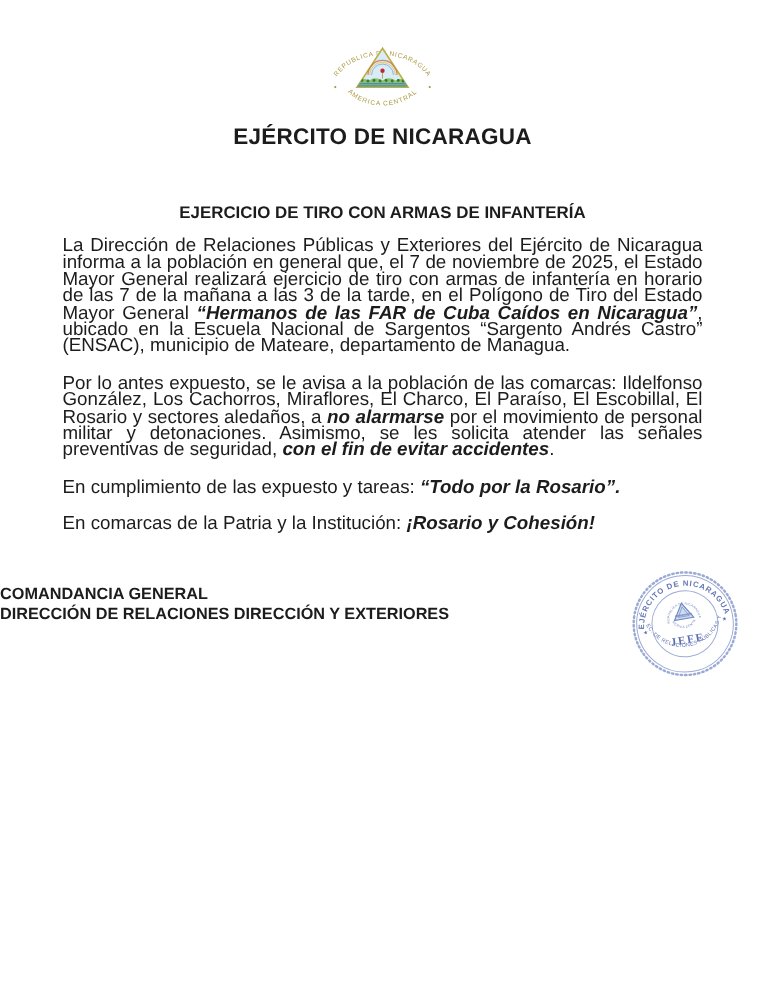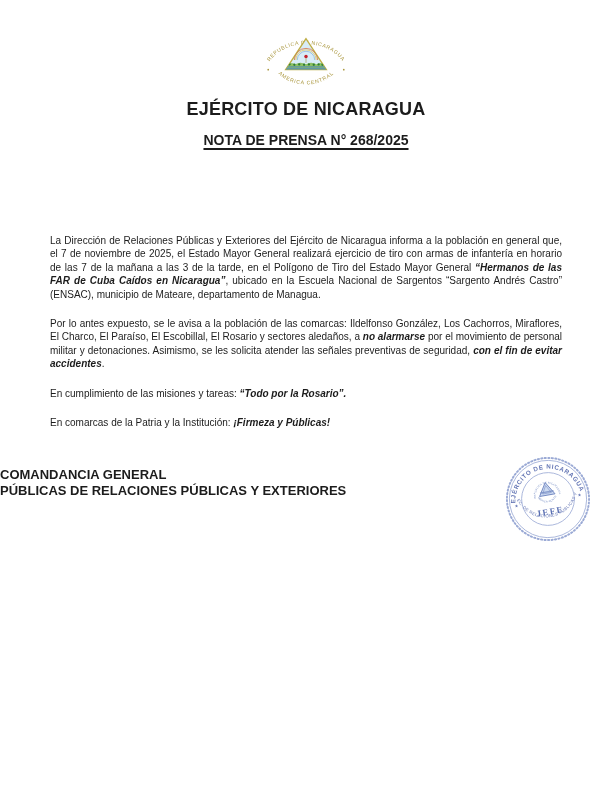--- a/index.html
+++ b/index.html
@@ -54,24 +54,23 @@
     margin: 0;
     text-align: center;
     font-size: 13.5px;
     font-weight: bold;
   }
   .body-text {
     position: absolute;
     top: 190px;
     left: 50px;
     width: 512px;
-    font-size: 10px;
+    font-size: 15px;
     line-height: 13.4px;
     text-align: justify;
-    margin-top: 44px;
   }
   .body-text p.para { margin: 0 0 16px 0; }
   .body-text .bi { font-weight: bold; font-style: italic; }
   .signature-block {
     position: absolute;
     top: 467px;
     left: 0;
     width: 600px;
     font-size: 13px;
     font-weight: bold;
@@ -132,32 +131,32 @@
           <circle cx="64" cy="36.9" r="1.2"></circle>
       </g>
 
       <rect x="24" y="38.6" width="46" height="1" fill="#4d82c9" opacity="0.9"></rect>
       <rect x="24" y="40.2" width="46" height="1" fill="#4d82c9" opacity="0.7"></rect>
       <rect x="24" y="41.6" width="46" height="0.8" fill="#4d82c9" opacity="0.9"></rect>
     </g>
   </svg>
 
   <h1 class="org-title">EJÉRCITO DE NICARAGUA</h1>
-  <h2 class="doc-title"><span class="underline">NOTA DE PRENSA N° 268/2025</span></h2>
+  <h3 class="subject-title">EJERCICIO DE TIRO CON ARMAS DE INFANTERÍA</h3>
 
   <div class="body-text" id="paragraphs">
       <p class="para"><span>La Dirección de Relaciones Públicas y Exteriores del Ejército de Nicaragua informa a la población en general que, el 7 de noviembre de 2025, el Estado Mayor General realizará ejercicio de tiro con armas de infantería en horario de las 7 de la mañana a las 3 de la tarde, en el Polígono de Tiro del Estado Mayor General </span><span class="bi">“Hermanos de las FAR de Cuba Caídos en Nicaragua”</span><span>, ubicado en la Escuela Nacional de Sargentos “Sargento Andrés Castro” (ENSAC), municipio de Mateare, departamento de Managua.</span></p>
       <p class="para"><span>Por lo antes expuesto, se le avisa a la población de las comarcas: Ildelfonso González, Los Cachorros, Miraflores, El Charco, El Paraíso, El Escobillal, El Rosario y sectores aledaños, a </span><span class="bi">no alarmarse</span><span> por el movimiento de personal militar y detonaciones. Asimismo, se les solicita atender las señales preventivas de seguridad, </span><span class="bi">con el fin de evitar accidentes</span><span>.</span></p>
-      <p class="para"><span>En cumplimiento de las misiones y tareas: </span><span class="bi">“Todo por la Rosario”.</span></p>
-      <p class="para"><span>En comarcas de la Patria y la Institución: </span><span class="bi">¡Firmeza y Públicas!</span></p>
+      <p class="para"><span>En cumplimiento de las expuesto y tareas: </span><span class="bi">“Todo por la Rosario”.</span></p>
+      <p class="para"><span>En comarcas de la Patria y la Institución: </span><span class="bi">¡Rosario y Cohesión!</span></p>
     </div>
 
   <div class="signature-block">
     <div>COMANDANCIA GENERAL</div>
-    <div>PÚBLICAS DE RELACIONES PÚBLICAS Y EXTERIORES</div>
+    <div>DIRECCIÓN DE RELACIONES DIRECCIÓN Y EXTERIORES</div>
   </div>
 
   <svg class="seal" viewBox="0 0 90 90" xmlns="http://www.w3.org/2000/svg">
     <defs>
       <path id="sealArcTop" d="M 11,48 A 34,34 0 1 1 79,48" fill="none"></path>
       <path id="sealArcBottom" d="M 14,42 A 33,33 0 0 0 76,42" fill="none"></path>
       <path id="sealInnerTop" d="M 34,46 A 12,12 0 1 1 56,46" fill="none"></path>
       <path id="sealInnerBottom" d="M 35.5,43 A 11,11 0 0 0 54.5,43" fill="none"></path>
     </defs>
 

